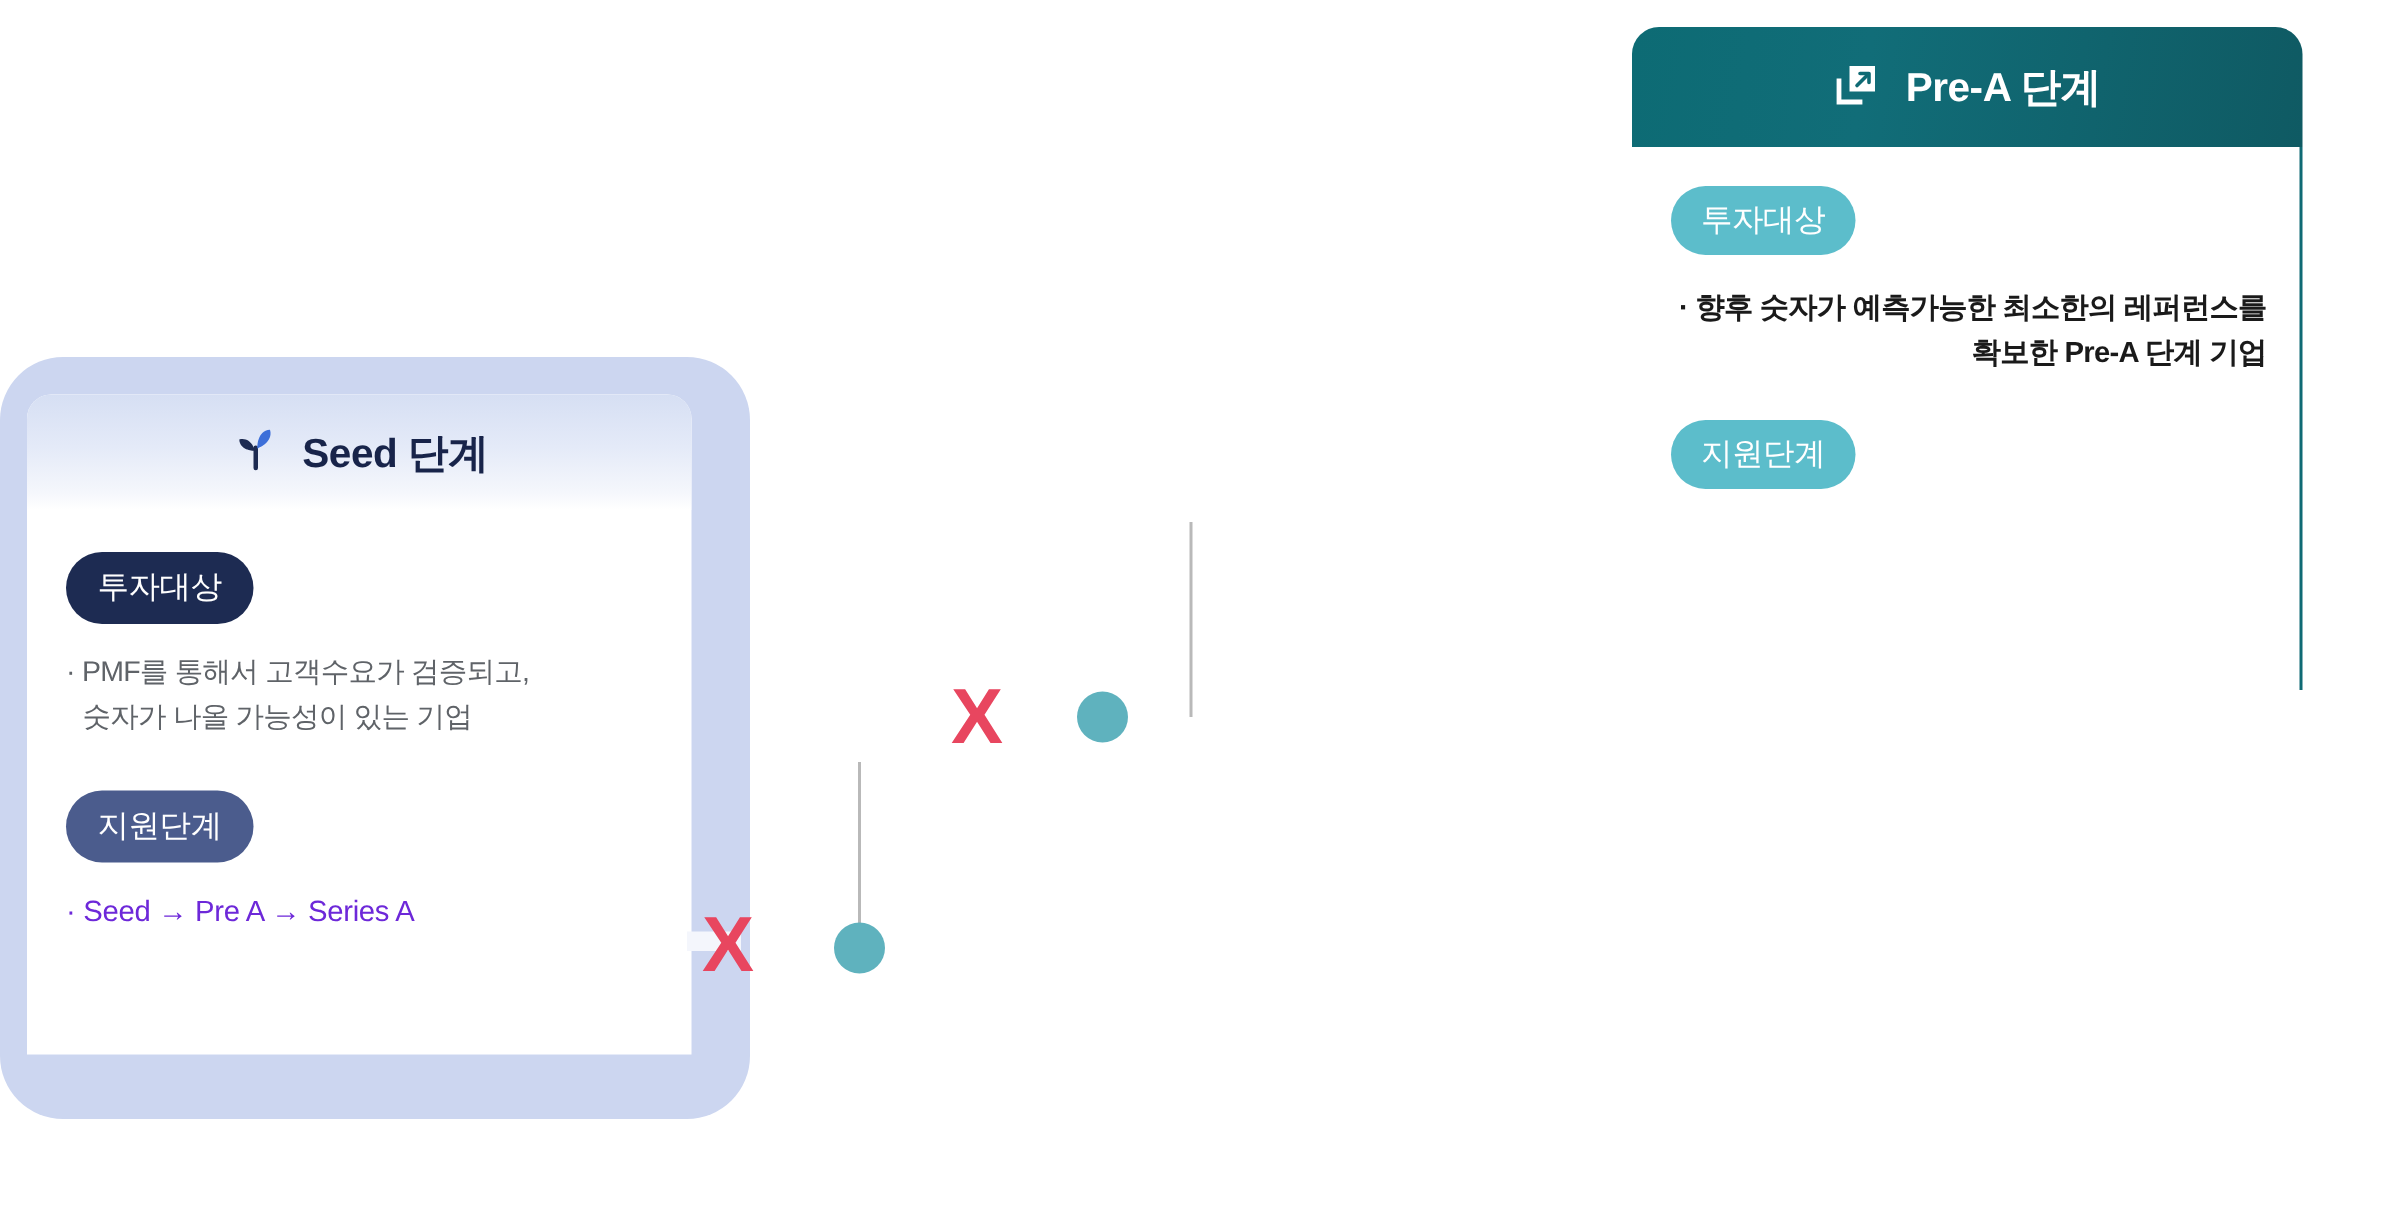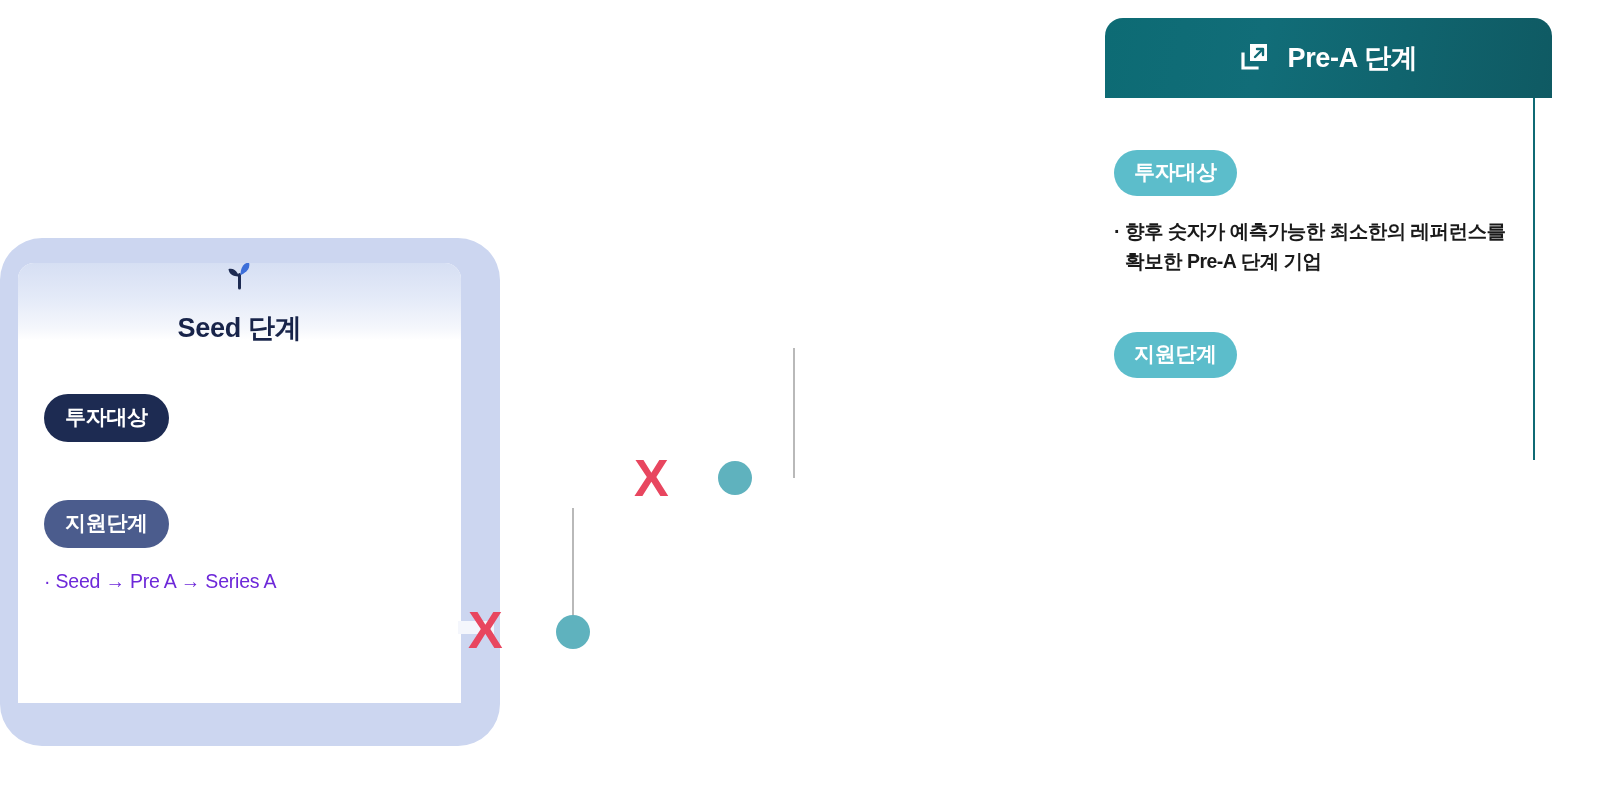--- a/index.html
+++ b/index.html
@@ -40,39 +40,37 @@
     border-radius: 16px 16px 0 0;
     overflow: hidden;
   }
   .seed-header {
     height: 77px;
     background: linear-gradient(180deg, #d6dff3 0%, #e4eaf8 45%, #f5f7fc 85%, #ffffff 100%);
     display: flex;
     align-items: center;
     justify-content: center;
     gap: 14px;
-    flex-direction: column;
   }
   .seed-header .title {
     font-size: 27px;
     font-weight: bold;
     color: #18244a;
     letter-spacing: -0.3px;
   }
   .seed-body {
     padding: 28px 26px 0 26px;
   }
 
   .badge {
     display: inline-block;
     border-radius: 999px;
     color: #ffffff;
-    font-weight: bold;
+    font-weight: normal;
     letter-spacing: -0.3px;
-    margin-top: 26px;
   }
   .badge-navy {
     background: #1d2b52;
     font-size: 21px;
     padding: 9px 21px 11px 21px;
   }
   .badge-slate {
     background: #4b5c8d;
     font-size: 21px;
     padding: 9px 21px 11px 21px;
@@ -86,20 +84,21 @@
   .bullet-strong {
     font-size: 19.5px;
     font-weight: bold;
     color: #1a1a1a;
     line-height: 1.55;
     letter-spacing: -0.5px;
     margin: 20px 0 0 0;
     text-indent: -11px;
     padding-left: 11px;
     white-space: pre-line;
+    text-align: right;
   }
   .bullet-light {
     font-size: 19px;
     font-weight: normal;
     color: #5f6368;
     line-height: 1.6;
     letter-spacing: -0.5px;
     margin: 18px 0 0 0;
     text-indent: -11px;
     padding-left: 11px;
@@ -118,21 +117,21 @@
     position: absolute;
     left: 1088px;
     top: 18px;
     width: 512px;
     height: 442px;
     background: #ffffff;
     box-sizing: border-box;
   }
   .prea-header {
     position: absolute;
-    left: 17px;
+    left: 0;
     top: 0;
     width: 447px;
     height: 80px;
     background: linear-gradient(100deg, #0d6b74 0%, #116d78 35%, #0f5a63 100%);
     border-radius: 18px 18px 0 0;
     display: flex;
     align-items: center;
     justify-content: center;
     gap: 16px;
   }
@@ -213,20 +212,22 @@
             <path d="M16.5 30 L16.5 16.5" stroke="#1d2b52" stroke-width="3" stroke-linecap="round" fill="none"></path>
             <path d="M16 18.5 C16 18.5 6 19 5.5 11 C13.5 9 16 18.5 16 18.5 Z" fill="#1d2b52"></path>
             <path d="M17.5 17 C17.5 17 17 5 26 4.5 C28.5 13 17.5 17 17.5 17 Z" fill="#3d6fd9"></path>
           </svg>
         </span>
         <span class="title">Seed 단계</span>
       </div>
 
       <div class="seed-body">
         <span class="badge badge-navy">투자대상</span>
+        <p class="bullet-light">· PMF를 통해서 고객수요가 검증되고,
+  숫자가 나올 가능성이 있는 기업</p>
         <div class="badge-slate-row">
           <span class="badge badge-slate">지원단계</span>
         </div>
         <p class="stage-flow">· Seed → Pre A → Series A</p>
       </div>
 
     </div>
   </div>
 
   <div class="prea-card">

